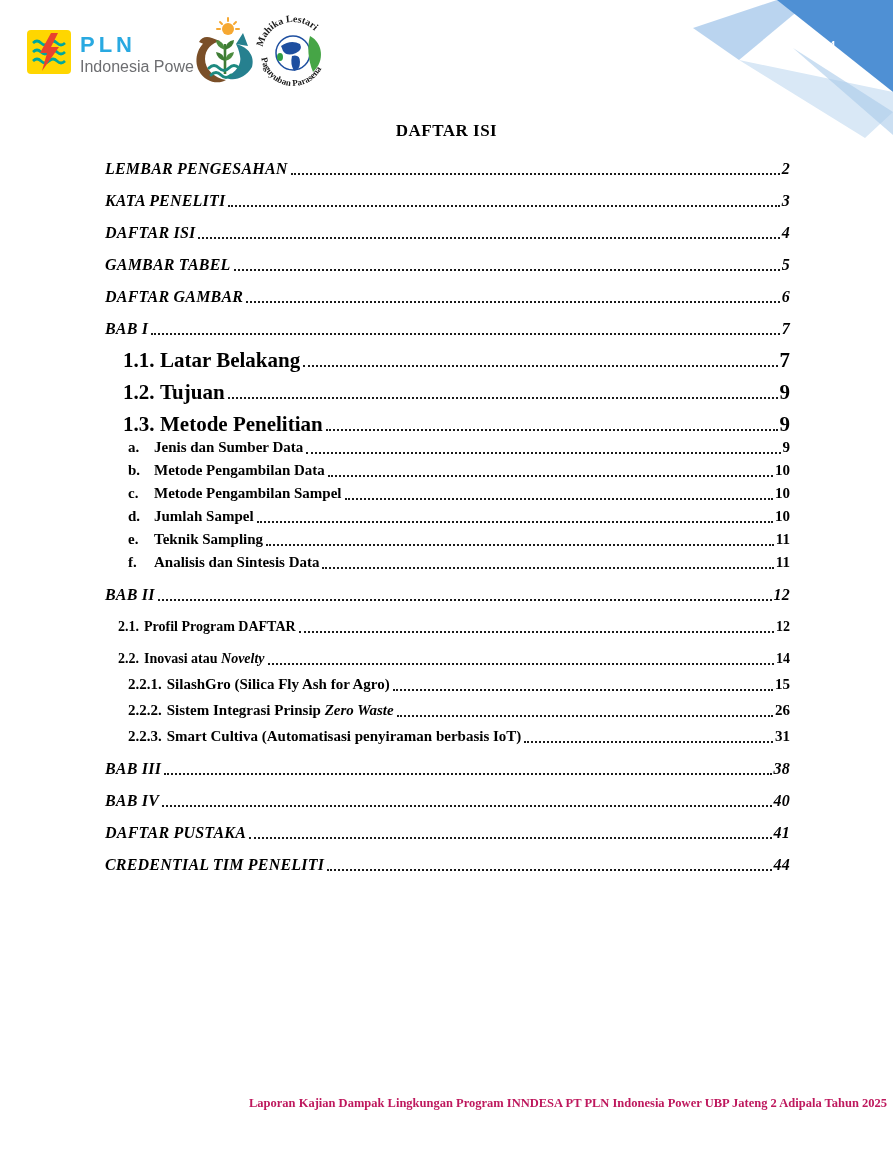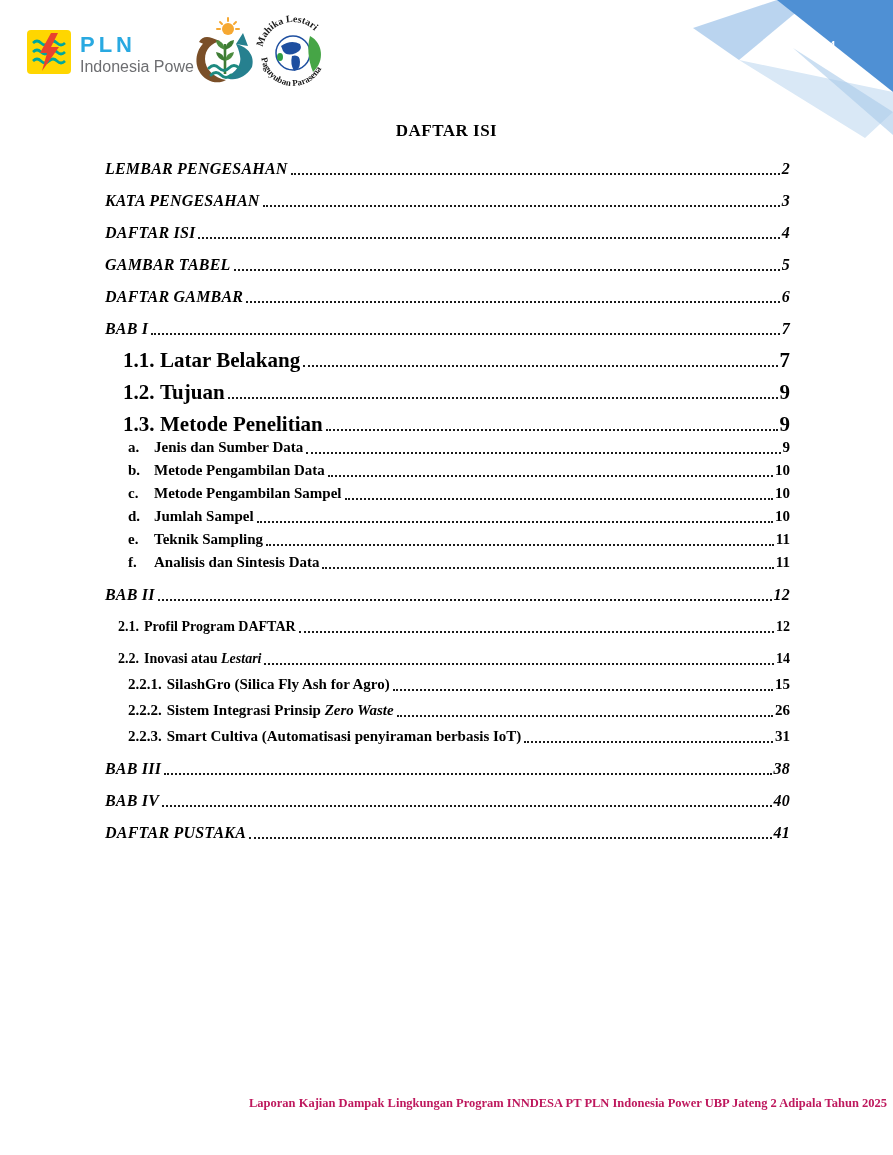--- a/index.html
+++ b/index.html
@@ -120,21 +120,21 @@
 
   <div class="doc-title">DAFTAR ISI</div>
 
   <div class="toc" id="toc-list">
       <div class="toc-row h0">
         <span class="lbl">LEMBAR PENGESAHAN</span>
         <span class="dots"></span>
         <span class="pg">2</span>
       </div>
       <div class="toc-row h0">
-        <span class="lbl">KATA PENGESAHAN</span>
+        <span class="lbl">KATA PENELITI</span>
         <span class="dots"></span>
         <span class="pg">3</span>
       </div>
       <div class="toc-row h0">
         <span class="lbl">DAFTAR ISI</span>
         <span class="dots"></span>
         <span class="pg">4</span>
       </div>
       <div class="toc-row h0">
         <span class="lbl">GAMBAR TABEL</span>
@@ -212,21 +212,21 @@
       </div>
       <div class="toc-row s1">
         <span class="num">2.1.</span>
         <span class="lbl">Profil Program DAFTAR</span>
         <span class="dots"></span>
         <span class="pg">12</span>
       </div>
       <div class="toc-row s1">
         <span class="num">2.2.</span>
         <span class="lbl">Inovasi atau </span>
-        <span class="lbl ital">Lestari</span>
+        <span class="lbl ital">Novelty</span>
         <span class="dots"></span>
         <span class="pg">14</span>
       </div>
       <div class="toc-row s2">
         <span class="num">2.2.1.</span>
         <span class="lbl">SilashGro (Silica Fly Ash for Agro)</span>
         <span class="dots"></span>
         <span class="pg">15</span>
       </div>
       <div class="toc-row s2">
@@ -250,17 +250,22 @@
       <div class="toc-row h0">
         <span class="lbl">BAB IV</span>
         <span class="dots"></span>
         <span class="pg">40</span>
       </div>
       <div class="toc-row h0">
         <span class="lbl">DAFTAR PUSTAKA</span>
         <span class="dots"></span>
         <span class="pg">41</span>
       </div>
+      <div class="toc-row h0">
+        <span class="lbl">CREDENTIAL TIM PENELITI</span>
+        <span class="dots"></span>
+        <span class="pg">44</span>
+      </div>
     </div>
 
   <div class="footer">Laporan Kajian Dampak Lingkungan Program INNDESA PT PLN Indonesia Power UBP Jateng 2 Adipala Tahun 2025</div>
 
 </div>
 
 </body></html>

